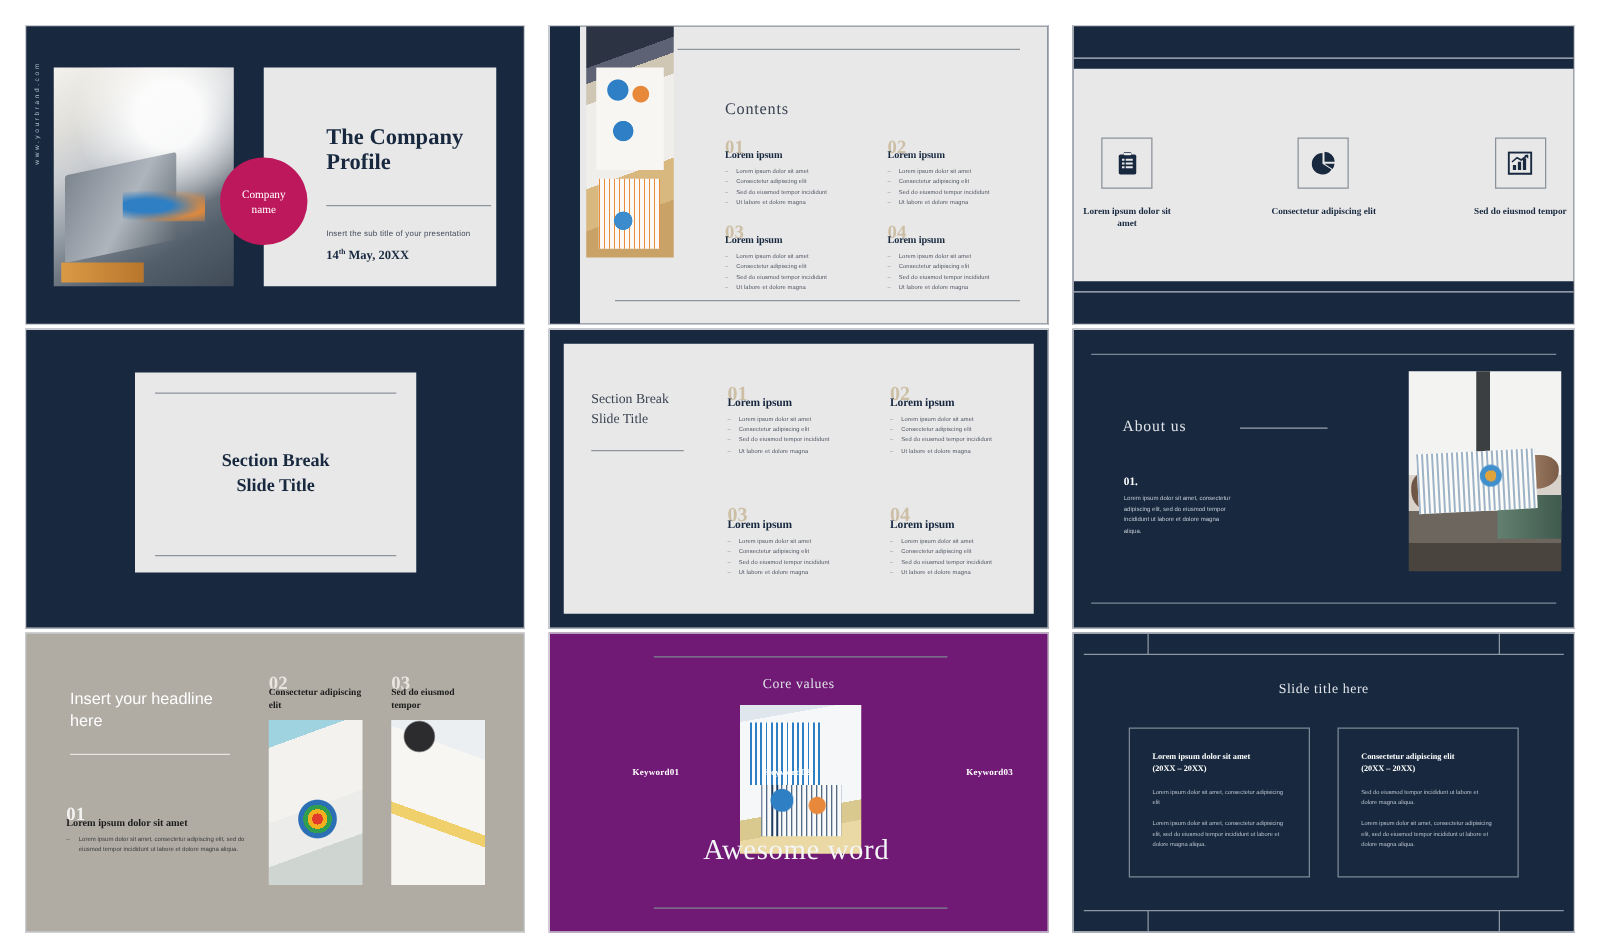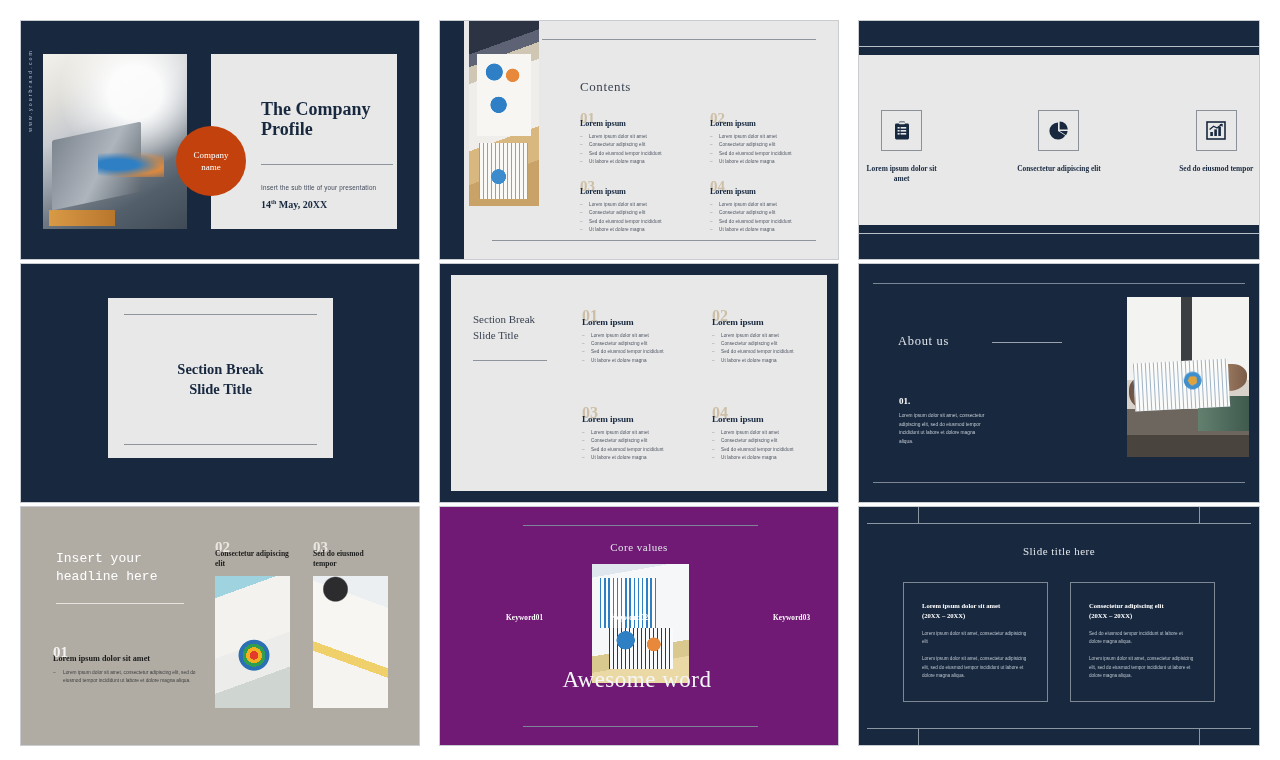--- a/index.html
+++ b/index.html
@@ -53,21 +53,21 @@
   .s1 .photo .ochre {
     position:absolute; left:4%; bottom:2%; width:46%; height:9%;
     background: linear-gradient(90deg,#d99a46,#b8762c);
   }
   .s1 .rpanel {
     position: absolute; left: 190px; top: 33px; width: 186px; height: 175px;
     background: #e8e8e8;
   }
   .s1 .circle {
     position: absolute; left: 155px; top: 105px; width: 70px; height: 70px;
-    border-radius: 50%; background: #c2410c; color: #fff;
+    border-radius: 50%; background: #be185d; color: #fff;
     display: flex; align-items: center; justify-content: center; text-align: center;
     font-family: "Liberation Serif", serif; font-size: 9px; line-height: 1.35; z-index: 3;
   }
   .s1 .title {
     position: absolute; left: 240px; top: 78px; width: 128px;
     font-family: "Liberation Serif", serif; font-weight: bold;
     font-size: 18px; line-height: 1.12; color: #17283f;
   }
   .s1 .trule { position: absolute; left: 240px; top: 143px; width: 132px; height: 1px; background: #8e949c; }
   .s1 .sub { position: absolute; left: 240px; top: 163px; width: 140px; font-size: 6.3px; color: #40495a; letter-spacing: .2px; }
@@ -155,21 +155,21 @@
   .s5 .numitem .num { font-size: 16px; }
   .s5 .numitem .hd { font-size: 9.2px; }
   .s5 .numitem li { font-size: 4.6px; }
 
   
   .s6 { background: #17283f; }
   .s6 .rt { position: absolute; left: 14px; right: 14px; top: 19px; height: 1px; background: #7c8694; }
   .s6 .rb { position: absolute; left: 14px; right: 14px; bottom: 19px; height: 1px; background: #7c8694; }
   .s6 .h { position: absolute; left: 39px; top: 70px; font-family: "Liberation Serif", serif; font-size: 12.5px; color: #dfe3e8; letter-spacing: .7px; }
   .s6 .hl { position: absolute; left: 133px; top: 78px; width: 70px; height: 1px; background: #9aa3ae; }
-  .s6 .cols { position: absolute; left: 40px; top: 132px; display: flex; gap: 24px; }
+  .s6 .cols { position: absolute; left: 40px; top: 116px; display: flex; gap: 24px; }
   .s6 .c { width: 90px; }
   .s6 .cn { font-family: "Liberation Serif", serif; font-weight: bold; font-size: 9px; color: #ffffff; }
   .s6 .cp { margin-top: 6px; font-size: 4.8px; color: #c2c9d2; line-height: 1.78; }
   .s6 .photo {
     position: absolute; left: 268px; top: 33px; width: 122px; height: 160px;
     background:
       linear-gradient(180deg,#f3f4f2 0 52%, #d8d2cb 52% 70%, #6d665f 70% 86%, #4a443f 86% 100%);
   }
   .s6 .photo:before {
     content:""; position:absolute; left:44%; top:0; width:9%; height:58%;
@@ -184,21 +184,21 @@
     transform: rotate(-3deg);
   }
   .s6 .hand1 { position:absolute; left:2%; top:50%; width:26%; height:20%; background: linear-gradient(90deg,#6b5242,#9b7a60); border-radius: 40% 20% 30% 50%; }
   .s6 .hand2 { position:absolute; right:2%; top:42%; width:30%; height:17%; background: linear-gradient(270deg,#7a5c48,#b28e70); border-radius: 20% 40% 50% 30%; }
   .s6 .sleeve { position:absolute; right:0; bottom:16%; width:42%; height:22%; background: linear-gradient(270deg,#3f5a4e,#63806f); }
 
   
   .s7 { background: #b0aca4; border-color: #c9ccd1; }
   .s7 .head {
     position: absolute; left: 35px; top: 43px; width: 140px;
-    font-family: Liberation Mono, monospace; font-size: 13px; color: #ffffff; line-height: 1.42;
+    font-family: Liberation Sans, sans-serif; font-size: 13px; color: #ffffff; line-height: 1.42;
   }
   .s7 .headrule { position: absolute; left: 35px; top: 96px; width: 128px; height: 1px; background: #e7e4df; }
   .s7 .b1 { position: absolute; left: 32px; top: 140px; width: 150px; }
   .s7 .b1 .num { font-family: "Liberation Serif", serif; font-weight: bold; font-size: 15px; color: #ffffff; line-height: .7; opacity: .85; }
   .s7 .b1 .hd { font-family: "Liberation Serif", serif; font-weight: bold; font-size: 8.2px; color: #1b1b1b; margin-top: -4px; }
   .s7 .b1 ul { list-style: none; margin-top: 6px; }
   .s7 .b1 li { position: relative; padding-left: 10px; font-size: 4.8px; color: #3e3e3e; line-height: 1.85; }
   .s7 .b1 li:before { content: "–"; position: absolute; left: 0; color: #4a4a4a; }
   .s7 .col { position: absolute; width: 75px; }
   .s7 .col.c2 { left: 194px; top: 35px; }

